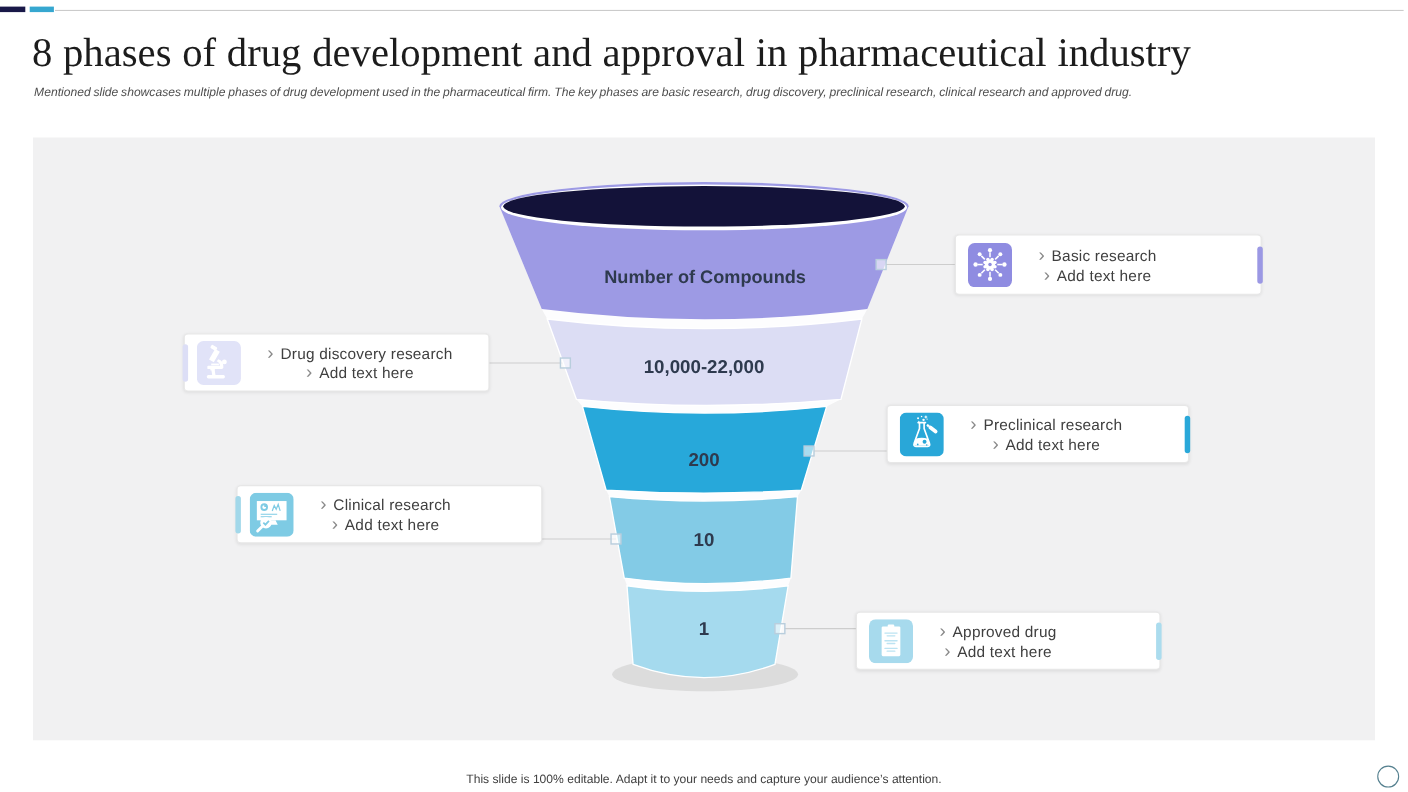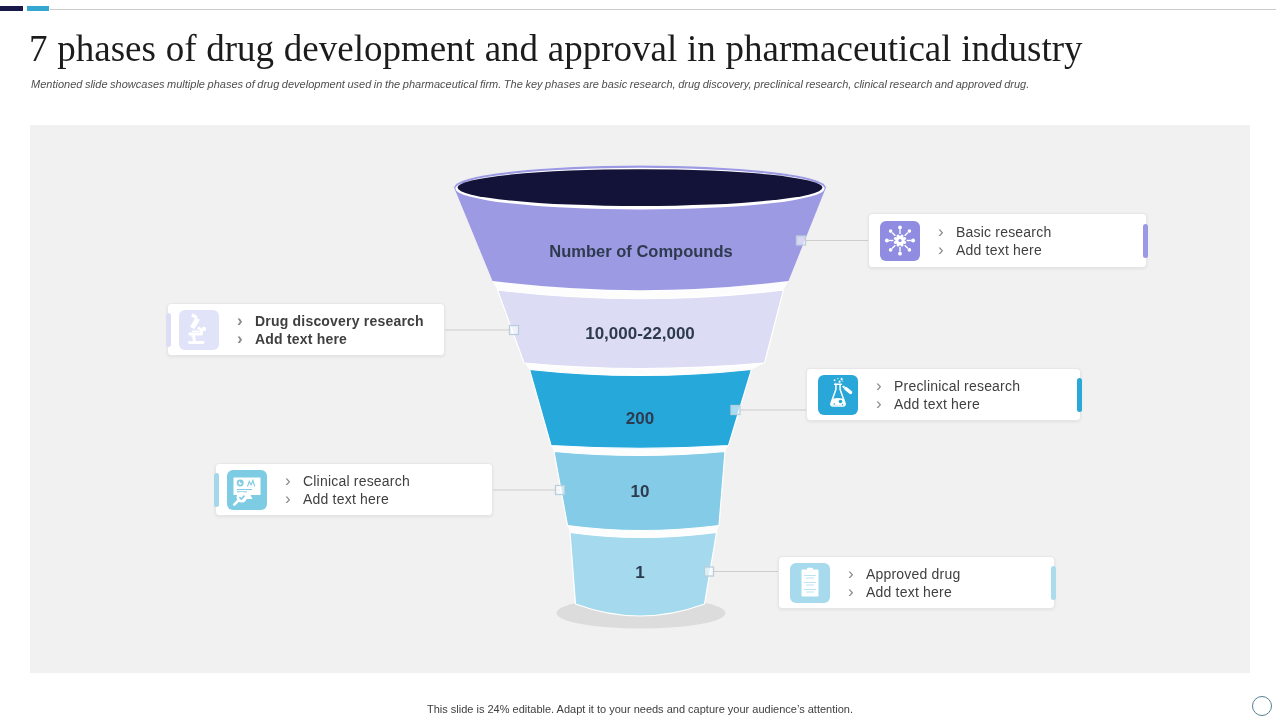--- a/index.html
+++ b/index.html
@@ -8,32 +8,32 @@
 #bar1{left:0;top:6px;width:23px;height:5px;background:#191848;}
 #bar2{left:27px;top:6px;width:22px;height:5px;background:#36a7d0;}
 #hairline{left:50px;top:9px;width:1226px;height:1px;background:#cbcbcb;}
 #title{left:29px;top:27.2px;font-family:"Liberation Serif",serif;font-size:37px;color:#1c1c1c;white-space:nowrap;letter-spacing:0px;word-spacing:0.5px;}
 #subtitle{left:31px;top:78px;font-size:11px;color:#4e4e4e;letter-spacing:0px;word-spacing:-0.5px;white-space:nowrap;font-style:italic;}
 #panel{left:30px;top:125px;width:1220px;height:548px;background:#f1f1f2;}
 #funnel{left:0;top:0;width:1280px;height:720px;}
 .box{position:absolute;background:#ffffff;border:1px solid #e7e7e7;border-radius:4px;box-shadow:0 1px 3px rgba(0,0,0,0.07);display:flex;align-items:center;}
 .box .icon{position:absolute;left:11px;top:50%;margin-top:-20px;width:40px;height:40px;}
 .box .txt{position:absolute;left:69px;top:50%;}
-.row{height:17.5px;line-height:17.5px;font-size:14px;color:#3f3f3f;letter-spacing:0.2px;white-space:nowrap;}
+.row{height:17.5px;line-height:17.5px;font-size:14px;color:#3f3f3f;letter-spacing:0.2px;white-space:nowrap;text-align:center;}
 .row .b{display:inline-block;width:18px;color:#8a8a8a;font-size:17px;line-height:17.5px;}
 .pill{position:absolute;top:50%;margin-top:-17px;width:5px;height:34px;border-radius:2.5px;}
 #footer{left:0;top:702.5px;width:1280px;text-align:center;font-size:11px;color:#404040;letter-spacing:0px;word-spacing:0px;}
 #fcircle{left:1252px;top:696px;width:18px;height:18px;border:1.6px solid #55808f;border-radius:50%;background:transparent;}
 </style>
 </head>
 <body>
 <div class="abs" id="bar1"></div>
 <div class="abs" id="bar2"></div>
 <div class="abs" id="hairline"></div>
-<div class="abs" id="title">7 phases of drug development and approval in pharmaceutical industry</div>
+<div class="abs" id="title">8 phases of drug development and approval in pharmaceutical industry</div>
 <div class="abs" id="subtitle">Mentioned slide showcases multiple phases of drug development used in the pharmaceutical firm. The key phases are basic research, drug discovery, preclinical research, clinical research and approved drug.</div>
 <div class="abs" id="panel"></div>
 <svg class="abs" id="funnel" viewBox="0 0 1280 720">
 
   <g stroke="#cdcdcd" stroke-width="1">
     <line x1="805" y1="240.5" x2="869" y2="240.5"></line>
     <line x1="444" y1="330" x2="514" y2="330"></line>
     <line x1="740" y1="410" x2="807" y2="410"></line>
     <line x1="492" y1="490" x2="560" y2="490"></line>
     <line x1="713" y1="571.5" x2="779" y2="571.5"></line>
@@ -103,21 +103,21 @@
       <circle cx="0" cy="0" r="1.6" fill="#8f8ce1"></circle>
     </g>
   </svg>
   <div class="txt" style="margin-top:-17.5px;">
     <div class="row"><span class="b">›</span>Basic research</div>
     <div class="row"><span class="b">›</span>Add text here</div>
   </div>
   <div class="pill" style="right:-2px;background:#9b98e4;"></div>
 </div>
 
-<div class="box" id="box2" style="left:167px;top:303px;width:276px;height:51px;font-weight:bold;">
+<div class="box" id="box2" style="left:167px;top:303px;width:276px;height:51px;">
   <svg class="icon" viewBox="0 0 40 40">
     <rect x="0" y="0" width="40" height="40" rx="6" fill="#e1e3f8"></rect>
     <g fill="#ffffff">
       <rect x="12.5" y="4.5" width="6" height="3.4" rx="1" transform="rotate(30 15.5 6)"></rect>
       <rect x="13.6" y="7.8" width="5" height="11" transform="rotate(30 16.1 13)"></rect>
       <path d="M19.5,16.5 q4.5,1.5 4.5,6 l0,2 -3,0 q0.5,-4.5 -3,-6 z"></path>
       <rect x="9.5" y="22.5" width="14" height="3" rx="0.8"></rect>
       <rect x="13" y="20.5" width="7" height="1.6"></rect>
       <rect x="12.2" y="25.5" width="4" height="1.2"></rect>
       <path d="M13,25.5 l3,0 1,6 -3,0 z"></path>
@@ -157,21 +157,21 @@
       <line x1="22.8" y1="4.1" x2="24.6" y2="4.1"></line>
     </g>
   </svg>
   <div class="txt" style="margin-top:-17.5px;">
     <div class="row"><span class="b">›</span>Preclinical research</div>
     <div class="row"><span class="b">›</span>Add text here</div>
   </div>
   <div class="pill" style="right:-2px;background:#2aa8d9;"></div>
 </div>
 
-<div class="box" id="box4" style="left:215px;top:463px;width:276px;height:51px;">
+<div class="box" id="box4" style="left:215px;top:441px;width:276px;height:51px;">
   <svg class="icon" viewBox="0 0 40 40">
     <rect x="0" y="0" width="40" height="40" rx="6" fill="#7ecbe4"></rect>
     <rect x="6.5" y="7.5" width="27" height="17.5" fill="#ffffff"></rect>
     <g stroke="#7ecbe4" fill="none">
       <circle cx="13.2" cy="13" r="2.6" stroke-width="1.7"></circle>
       <path d="M13.2,13 L15.8,13 A2.6,2.6 0 0 0 13.2,10.4 Z" fill="#7ecbe4" stroke="none"></path>
       <polyline points="20.5,16.5 22.3,11.5 24.1,15 25.9,10.5 27.7,16.5" stroke-width="1.1"></polyline>
       <line x1="10" y1="19.5" x2="25" y2="19.5" stroke-width="1"></line>
       <line x1="10" y1="21.8" x2="20" y2="21.8" stroke-width="1"></line>
     </g>
@@ -201,14 +201,14 @@
       <line x1="16.5" y1="29" x2="23.5" y2="29"></line>
     </g>
   </svg>
   <div class="txt" style="margin-top:-17.5px;">
     <div class="row"><span class="b">›</span>Approved drug</div>
     <div class="row"><span class="b">›</span>Add text here</div>
   </div>
   <div class="pill" style="right:-2px;background:#abdcee;"></div>
 </div>
 
-<div class="abs" id="footer">This slide is 24% editable. Adapt it to your needs and capture your audience’s attention.</div>
+<div class="abs" id="footer">This slide is 100% editable. Adapt it to your needs and capture your audience’s attention.</div>
 <div class="abs" id="fcircle"></div>
 
 </body></html>

